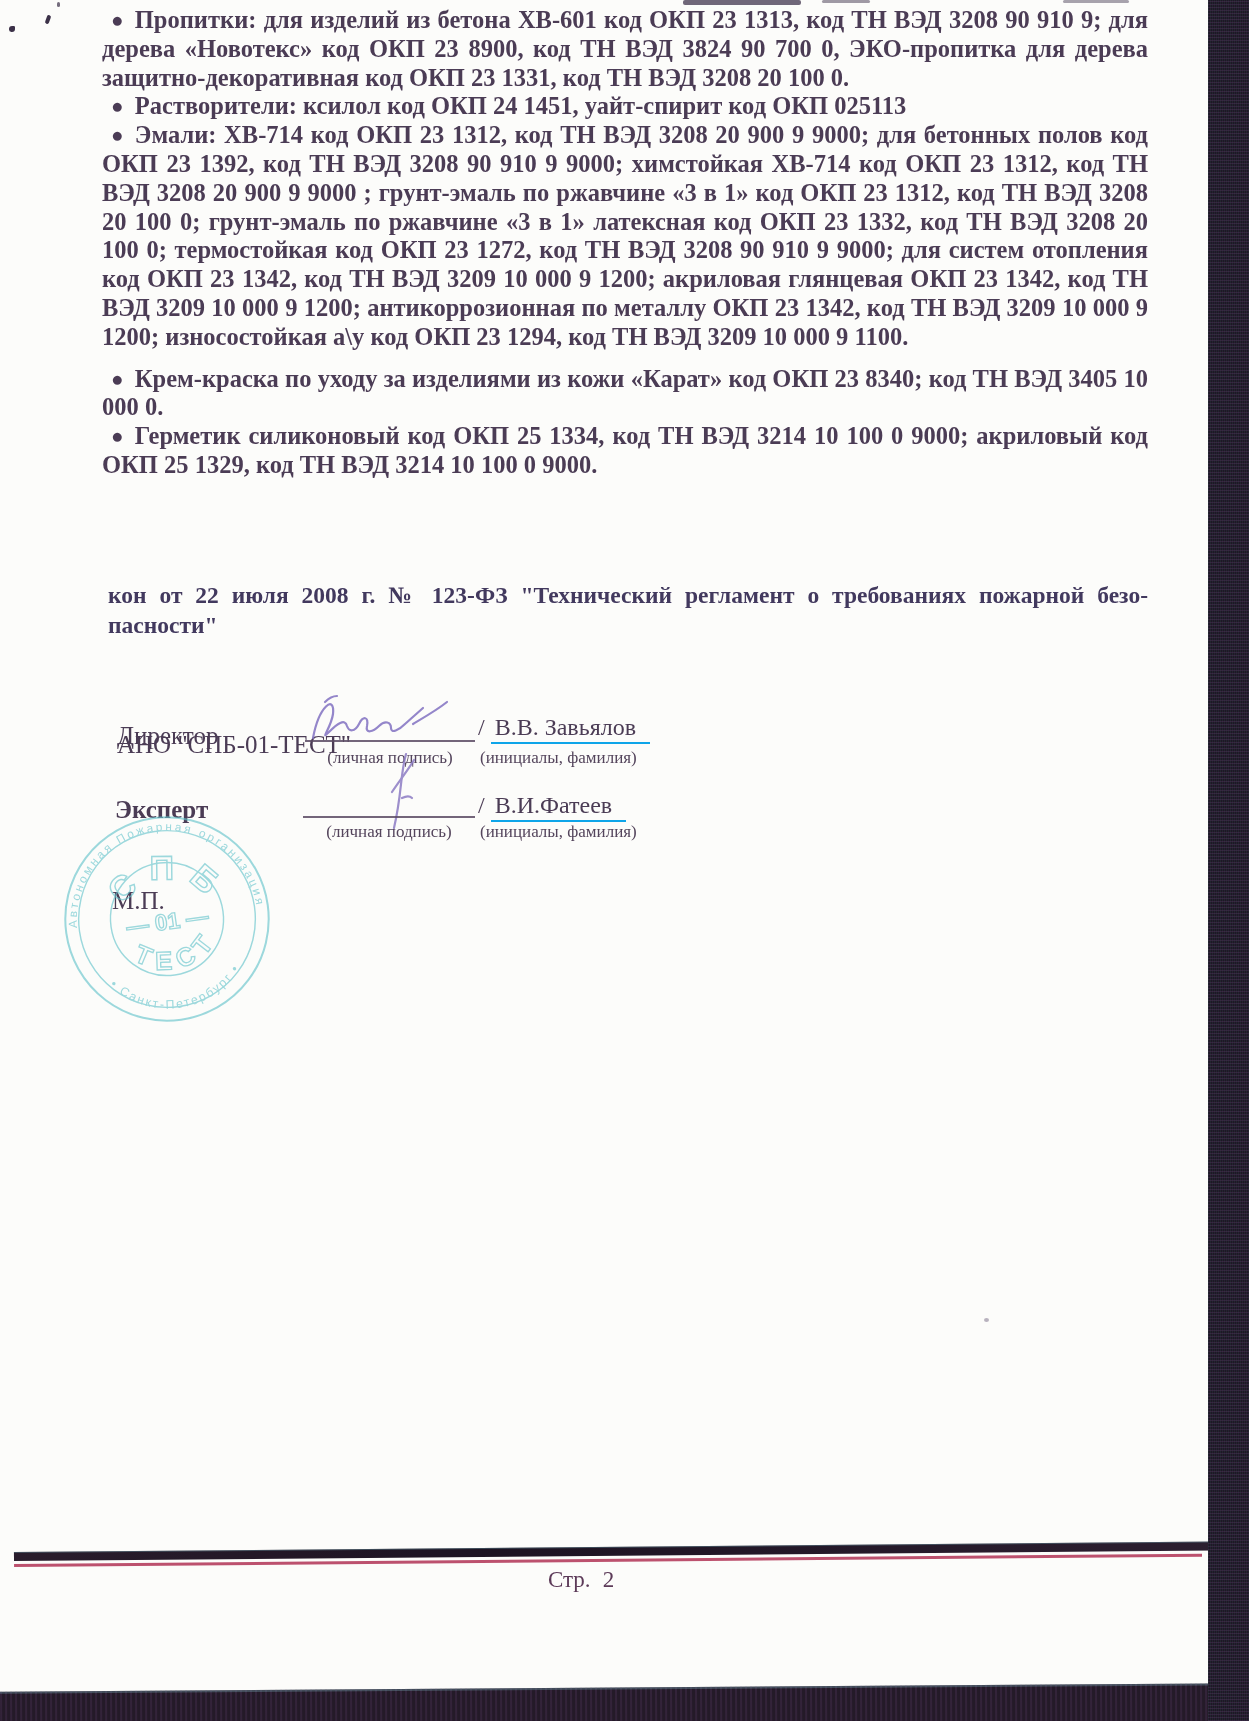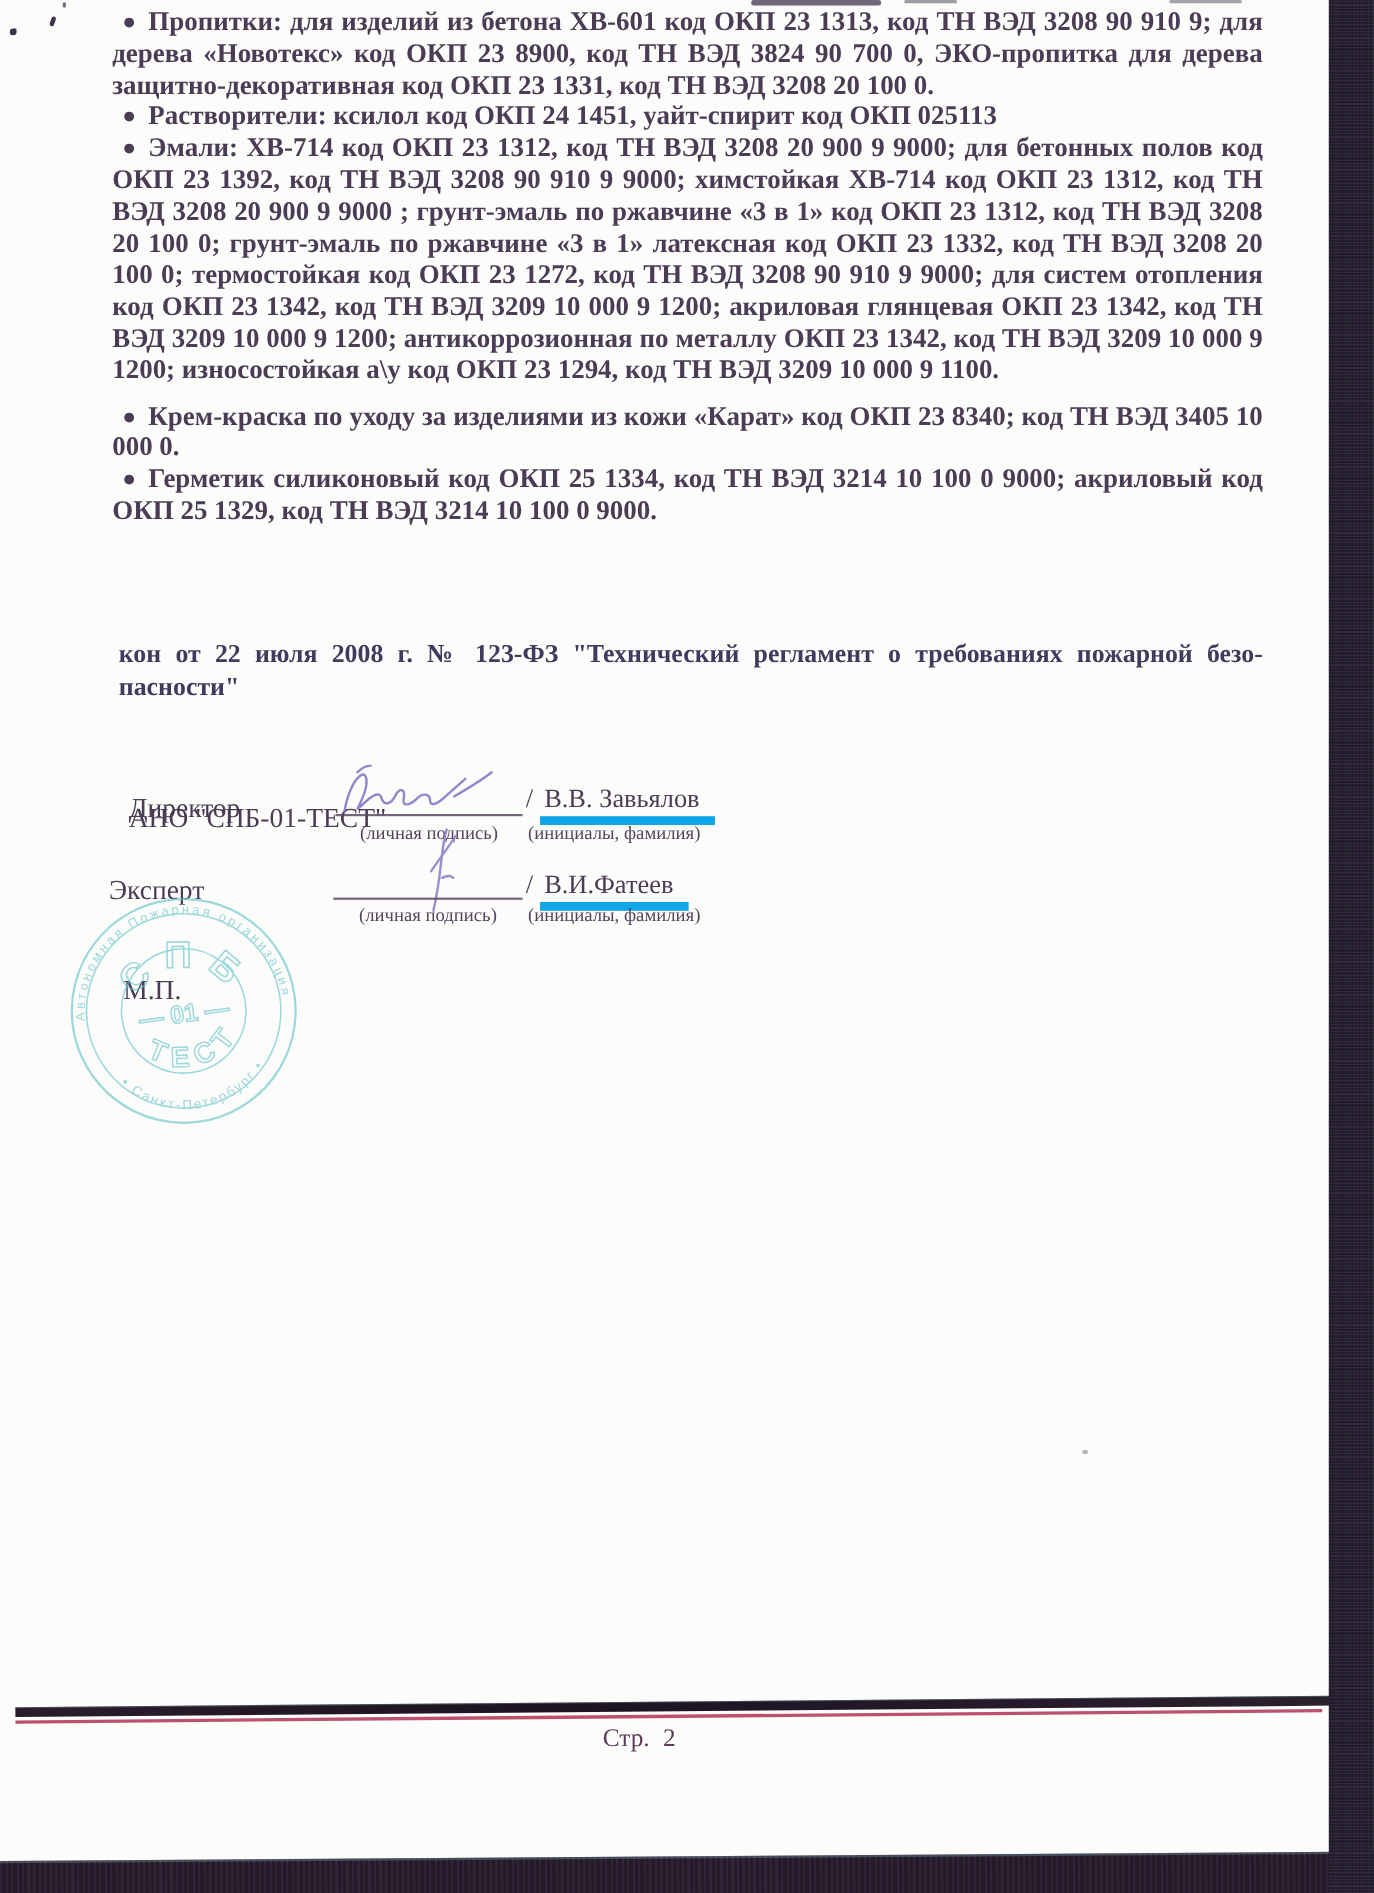--- a/index.html
+++ b/index.html
@@ -27,21 +27,21 @@
     color:#42395e;
   }
   .notice .j{text-align:justify;text-align-last:justify;}
   .notice .first{text-indent:27px;}
   
   .lab{position:absolute;font-size:25px;color:#4b3c55;white-space:nowrap;}
   .cap{position:absolute;font-size:17px;color:#54455c;white-space:nowrap;}
   .cap.ctr{text-align:center;}
   .sigline{position:absolute;height:0;border-top:2px solid #5a4a63;opacity:.85;}
   .namewrap{position:absolute;font-size:24px;color:#4b3c55;white-space:nowrap;}
-  .namewrap .uname{border-bottom:8px solid #0ea5e9;padding:0 14px 2px 4px;}
+  .namewrap .uname{border-bottom:2px solid #0ea5e9;padding:0 14px 2px 4px;}
   .inksvg{position:absolute;overflow:visible;}
   
   .stamp{position:absolute;left:54px;top:806px;opacity:.62;transform:rotate(-8deg);}
   
   .footer-rule{position:absolute;left:14px;top:1552px;width:1200px;transform:rotate(-0.5deg);transform-origin:0 50%;}
   .footer-rule .dark{height:8px;background:linear-gradient(90deg,#2a1d2c,#1d1322 40%,#2c1f30);border-top:1px solid rgba(130,200,210,.3);}
   .footer-rule .sp{height:3px;}
   .footer-rule .mag{height:3px;width:99%;background:#b03355;opacity:.85;}
   .footer-text{
     position:absolute;left:548px;top:1567px;
@@ -104,21 +104,21 @@
     </g>
   </svg>
   <div class="sigline" style="left:305px;top:740px;width:170px;"></div>
   <div class="cap ctr" style="left:305px;top:748px;width:170px;">(личная подпись)</div>
   <div class="namewrap" style="left:478px;top:714px;">
     <span>/</span>
     <span class="uname">В.В. Завьялов</span>
   </div>
   <div class="cap" style="left:480px;top:748px;">(инициалы, фамилия)</div>
 
-  <div class="lab" style="left:99px;top:796px;">Эксперт</div>
+  <div class="lab" style="left:115px;top:796px;font-weight:bold;">Эксперт</div>
   <svg class="inksvg" style="left:382px;top:750px;" width="40" height="82" viewBox="0 0 40 82">
     <g stroke="#8d7cc4" stroke-width="2.2" fill="none" stroke-linecap="round" opacity="0.85">
       <path d="M 24,4 C 18,26 20,44 12,78"></path>
       <path d="M 10,42 C 18,30 26,20 32,10"></path>
       <path d="M 20,48 C 24,46 28,46 30,48"></path>
     </g>
   </svg>
   <div class="sigline" style="left:303px;top:816px;width:172px;"></div>
   <div class="cap ctr" style="left:303px;top:822px;width:172px;">(личная подпись)</div>
   <div class="namewrap" style="left:478px;top:792px;">

